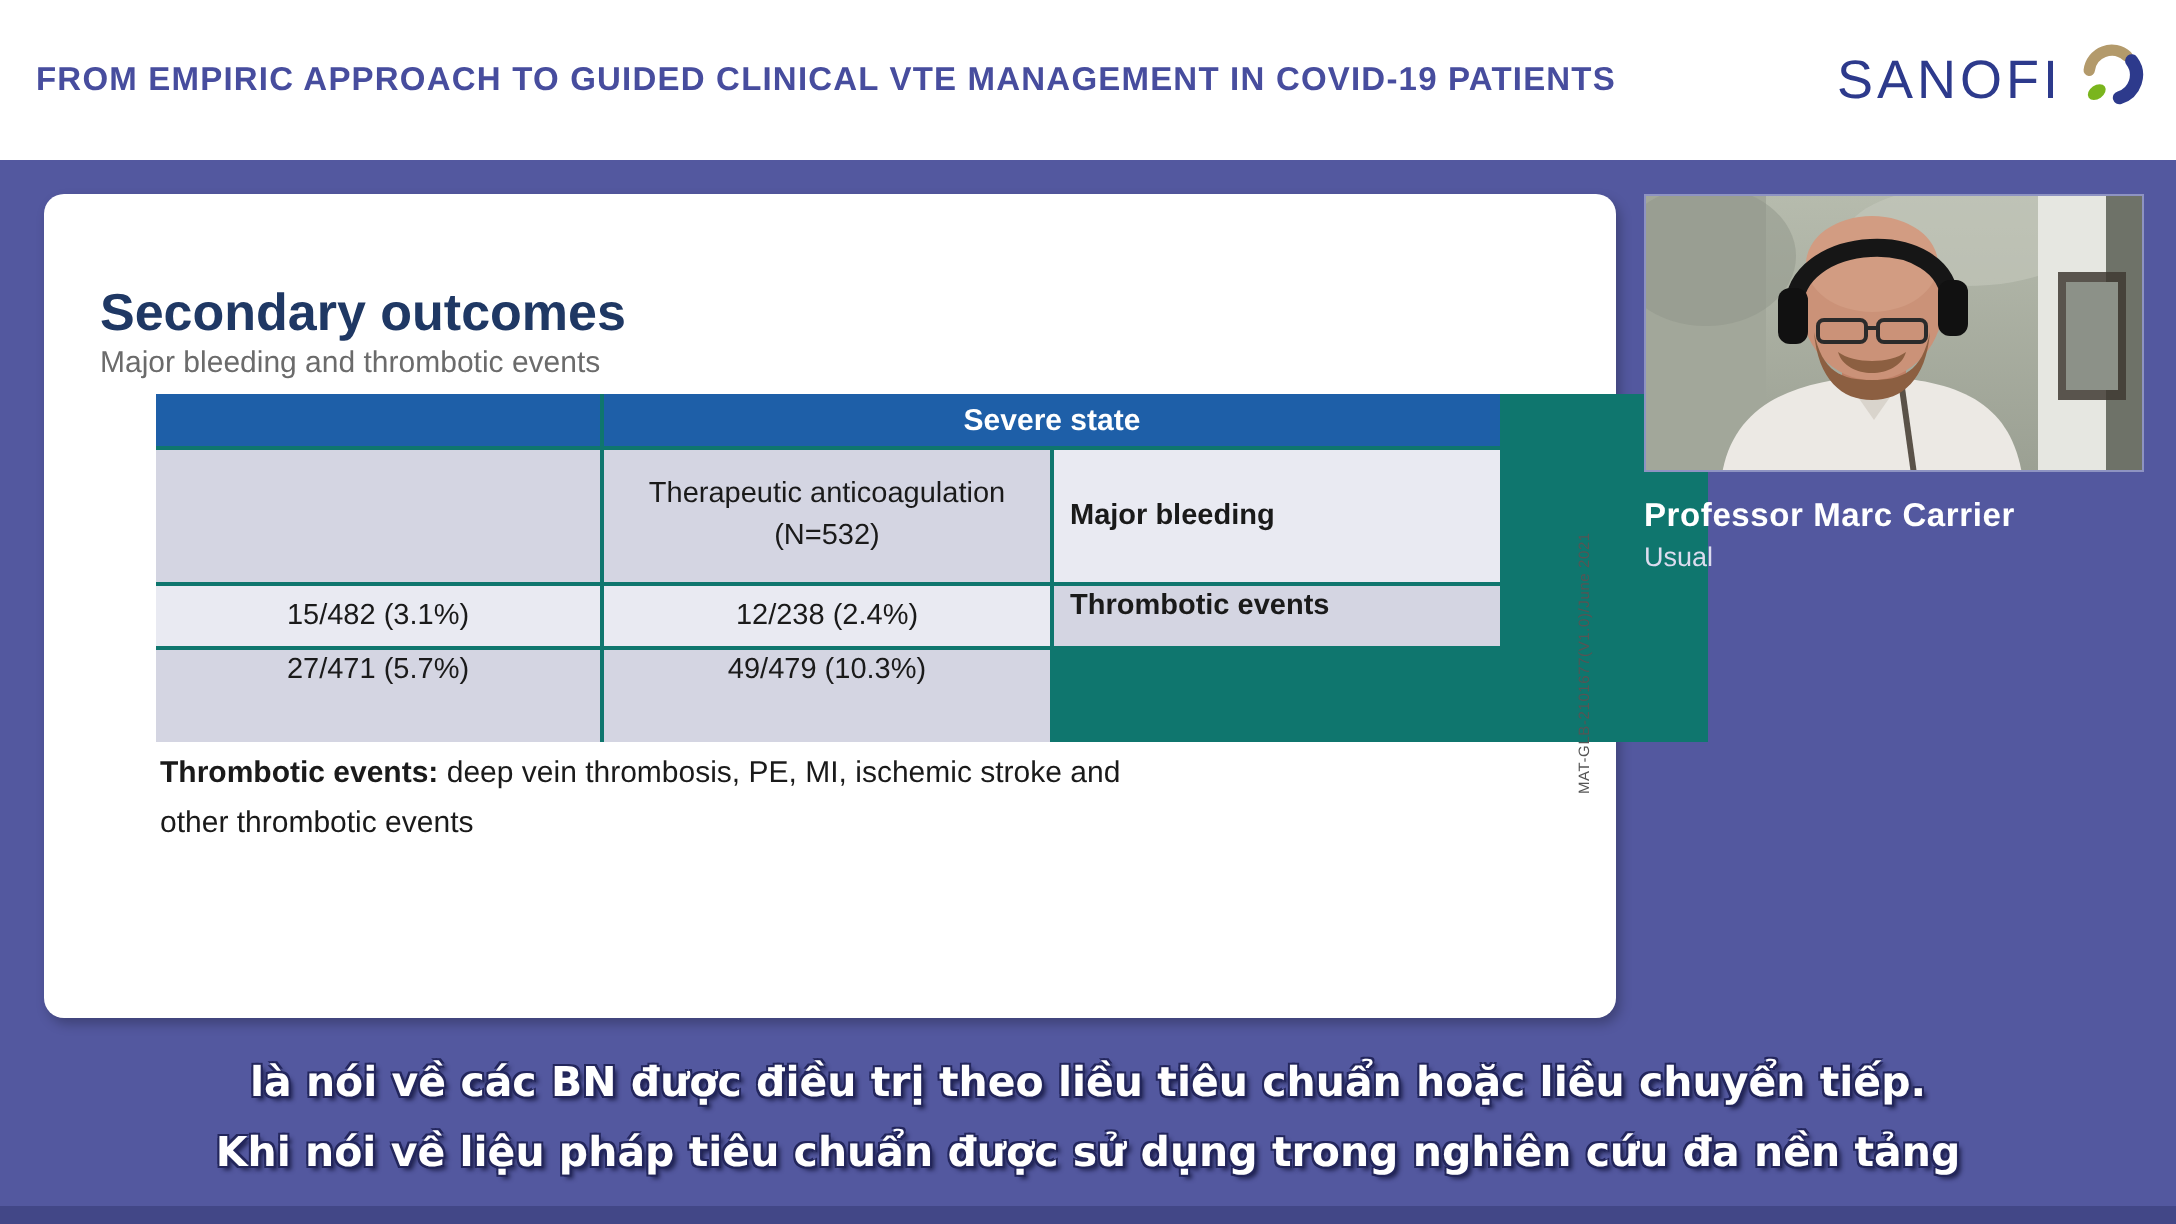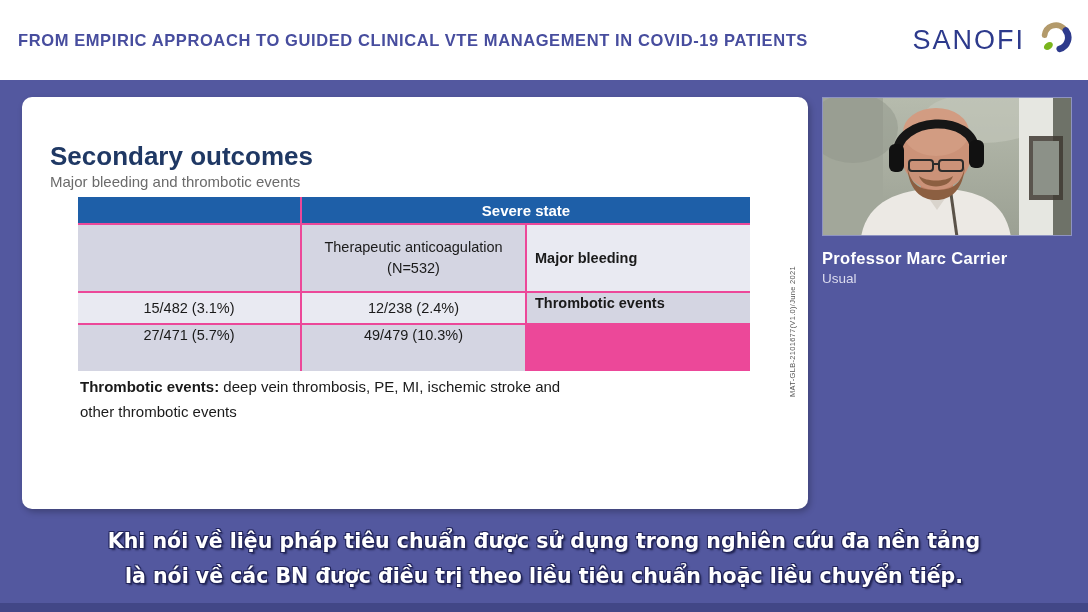--- a/index.html
+++ b/index.html
@@ -14,21 +14,21 @@
   .topbar {
     position:absolute; left:0; top:0; width:1088px; height:80px;
     background:#ffffff;
     display:flex; align-items:center; justify-content:space-between;
     padding:0 16px 0 18px;
   }
   .topbar-title {
     color:#474d9e; font-weight:bold; font-size:16.5px;
     letter-spacing:0.6px;
   }
-  .sanofi { display:flex; align-items:center; gap:13px; }
+  .sanofi { display:flex; align-items:center; gap:7px; }
   .sanofi-text {
     color:#2d3a8c; font-size:27px; letter-spacing:2px;
     font-family:"Liberation Sans", sans-serif;
   }
 
   
   .slide {
     position:absolute; left:22px; top:97px; width:786px; height:412px;
     background:#ffffff;
     box-shadow:2px 3px 6px rgba(0,0,0,0.25);
@@ -37,26 +37,26 @@
   .slide-title {
     position:absolute; left:28px; top:44px;
     color:#1f3864; font-size:26px; font-weight:bold;
   }
   .slide-subtitle {
     position:absolute; left:28px; top:76px;
     color:#6b6b6b; font-size:15px;
   }
 
   .ptable {
-    position:absolute; left:56px; top:100px; width:672px;
+    position:absolute; left:56px; top:100px; width:776px;
     display:grid;
     grid-template-columns:222px 223px 223px;
     grid-template-rows:26px 66px 30px 46px;
     gap:2px;
-    background:#ec4899;
+    background:#0f766e;
   }
   .cell { display:flex; align-items:center; justify-content:center; text-align:center; font-size:14.5px; color:#1a1a1a; padding:2px 10px; }
   .cell.hdr-blue { background:#1e5fa8; }
   .cell.hdr-blue.group { color:#ffffff; font-weight:bold; font-size:15px; grid-column:span 2; }
   .cell.lav { background:#d4d5e2; }
   .cell.lightrow { background:#e9eaf2; }
   .cell.rowlabel { justify-content:flex-start; text-align:left; font-weight:bold; padding-left:8px; }
   .cell.toppad { align-items:flex-start; }
   .colhead { line-height:1.45; }
 
@@ -183,17 +183,17 @@
       <path d="M74,58 C72,18 152,14 152,54" stroke="#161616" stroke-width="9" fill="none"></path>
       <rect x="66" y="46" width="15" height="28" rx="6" fill="#111111"></rect>
       <rect x="146" y="42" width="15" height="28" rx="6" fill="#111111"></rect>
     </svg>
   </div>
   <div class="speaker-name">Professor Marc Carrier</div>
   <div class="speaker-country">Usual</div>
 </div>
 
 <div class="subs">
+  <div>là nói về các BN được điều trị theo liều tiêu chuẩn hoặc liều chuyển tiếp.</div>
   <div>Khi nói về liệu pháp tiêu chuẩn được sử dụng trong nghiên cứu đa nền tảng</div>
-  <div>là nói về các BN được điều trị theo liều tiêu chuẩn hoặc liều chuyển tiếp.</div>
 </div>
 
 <div class="bottom-strip"></div>
 
 </body></html>

